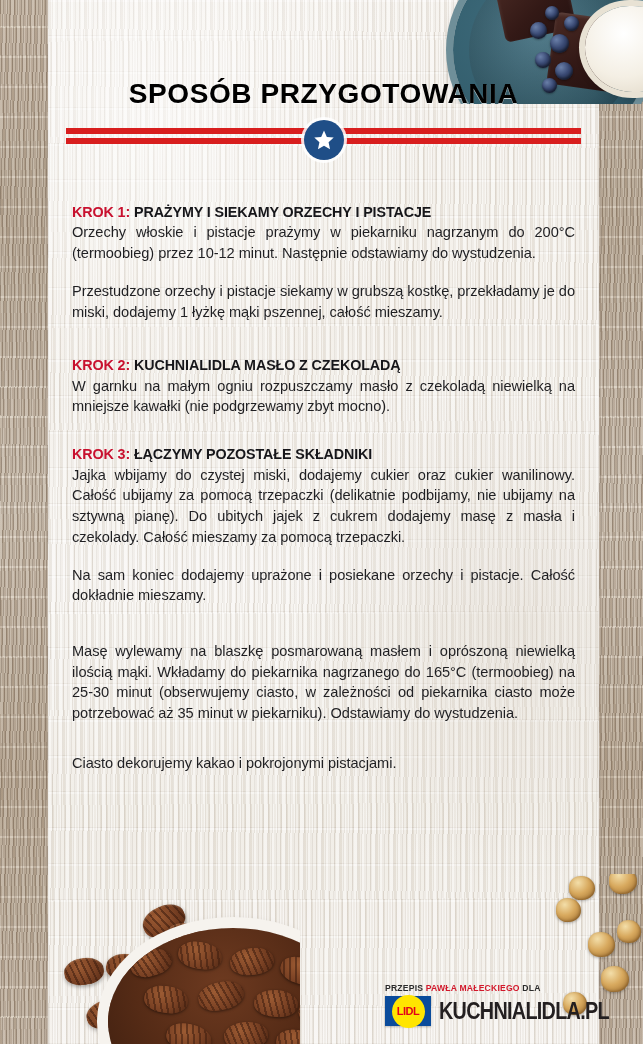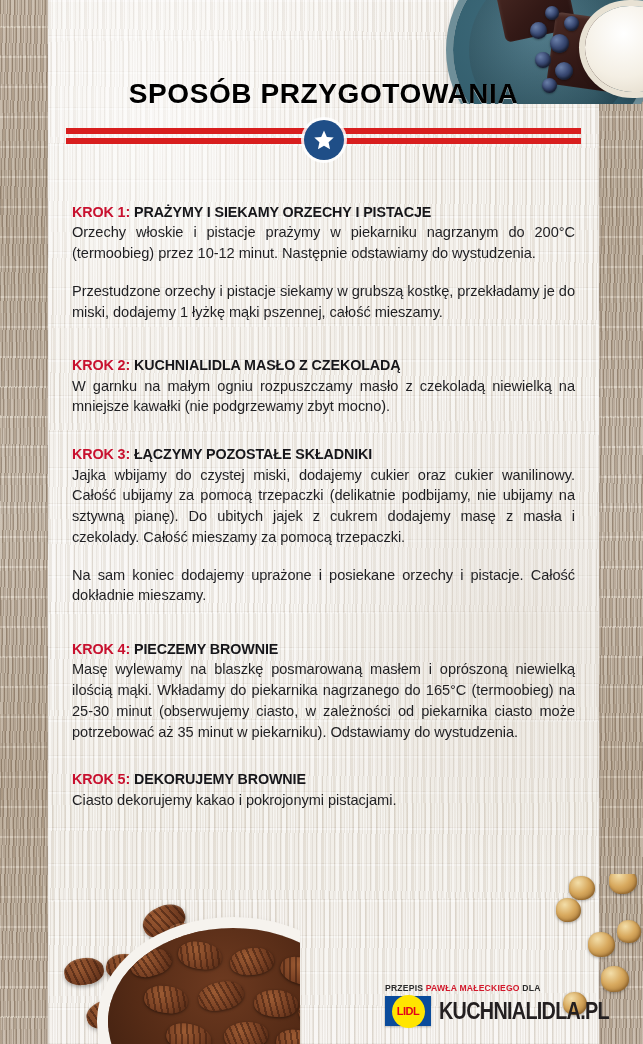--- a/index.html
+++ b/index.html
@@ -255,34 +255,26 @@
         <span class="krok">KROK 3:</span>
         <span class="step-title">ŁĄCZYMY POZOSTAŁE SKŁADNIKI</span>
       </div>
       <p class="body">Jajka wbijamy do czystej miski, dodajemy cukier oraz cukier wanilinowy. Całość ubijamy za pomocą trzepaczki (delikatnie podbijamy, nie ubijamy na sztywną pianę). Do ubitych jajek z cukrem dodajemy masę z masła i czekolady. Całość mieszamy za pomocą trzepaczki.</p>
       <p class="body">Na sam koniec dodajemy uprażone i posiekane orzechy i pistacje. Całość dokładnie mieszamy.</p>
     </div>
 
     <div class="spacer-big"></div>
 
     <div class="step">
-      <div class="step-head">
-        <span class="krok">KROK 4:</span>
-        <span class="step-title">PIECZEMY BROWNIE</span>
-      </div>
       <p class="body">Masę wylewamy na blaszkę posmarowaną masłem i oprószoną niewielką ilością mąki. Wkładamy do piekarnika nagrzanego do 165°C (termoobieg) na 25-30 minut (obserwujemy ciasto, w zależności od piekarnika ciasto może potrzebować aż 35 minut w piekarniku). Odstawiamy do wystudzenia.</p>
     </div>
 
     <div class="spacer-mid"></div>
 
     <div class="step">
-      <div class="step-head">
-        <span class="krok">KROK 5:</span>
-        <span class="step-title">DEKORUJEMY BROWNIE</span>
-      </div>
       <p class="body">Ciasto dekorujemy kakao i pokrojonymi pistacjami.</p>
     </div>
 
   </div>
 
   <div class="photo-bl">
     <div class="nut" style="left:142px;top:30px;width:44px;height:30px;transform:rotate(-24deg);"></div>
     <div class="nut" style="left:166px;top:48px;width:42px;height:28px;transform:rotate(14deg);"></div>
     <div class="nut" style="left:64px;top:82px;width:40px;height:27px;transform:rotate(-8deg);"></div>
     <div class="nut" style="left:106px;top:78px;width:42px;height:28px;transform:rotate(6deg);"></div>

